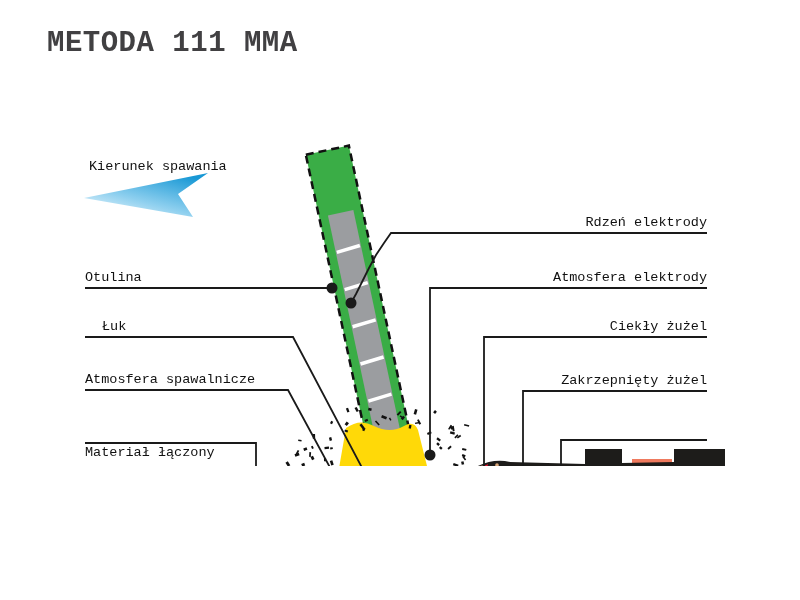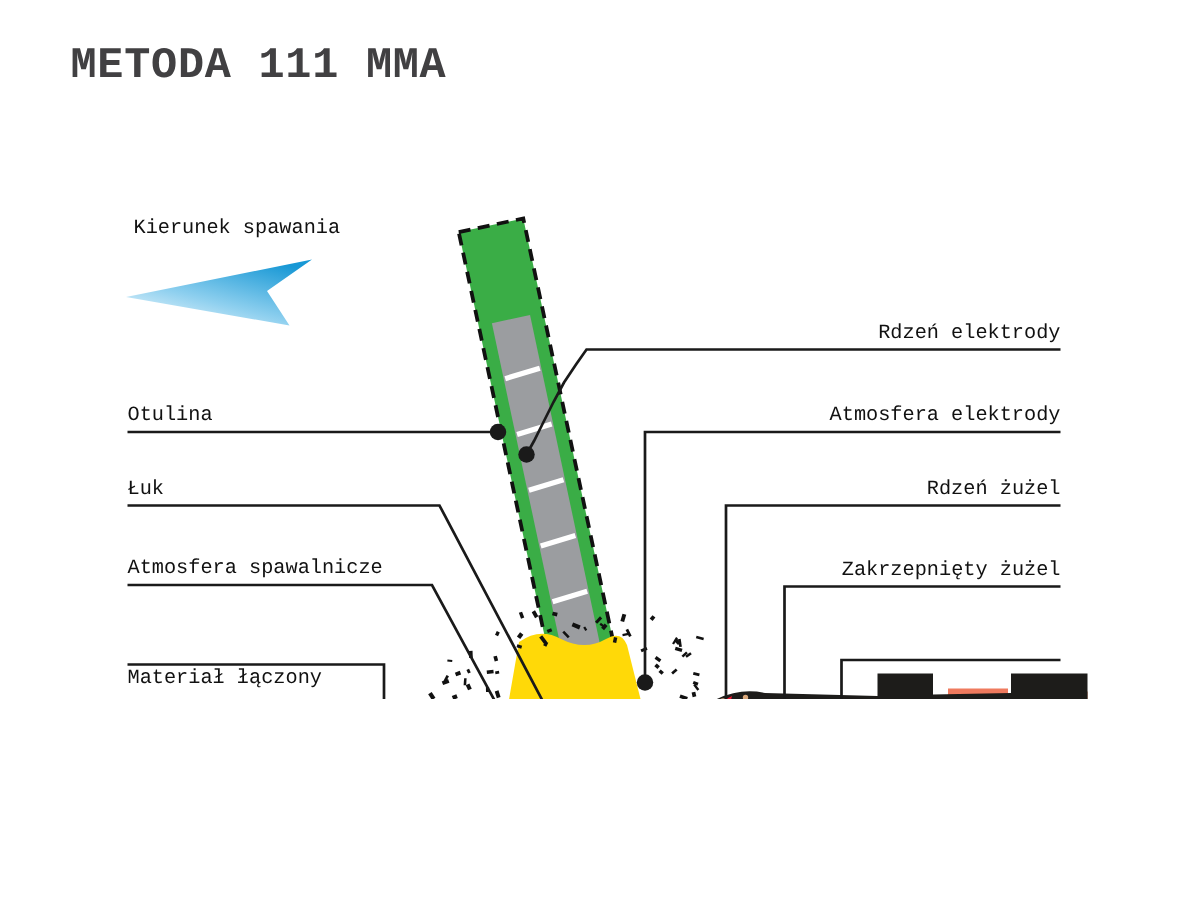--- a/index.html
+++ b/index.html
@@ -3,21 +3,21 @@
 <meta charset="utf-8">
 <style>
   html,body{margin:0;padding:0;background:#fff;}
   #slide{position:relative;width:800px;height:466px;background:#ffffff;overflow:hidden;
          font-family:Liberation Mono, monospace;}
   #title{position:absolute;left:47px;top:27px;font-size:29px;font-weight:bold;
          color:#414042;letter-spacing:.5px;}
   .lbl{position:absolute;font-size:13.5px;color:#111;white-space:nowrap;line-height:17px;}
   .lbl.right{right:93px;text-align:left;}
   #diagram{position:absolute;left:0;top:0;}
-  #dir-label{position:absolute;left:89px;top:145px;font-size:13.5px;color:#111;}
+  #dir-label{position:absolute;left:89px;top:159px;font-size:13.5px;color:#111;}
 </style>
 </head>
 <body>
 
 <div id="slide">
 
   <div id="title">METODA 111 MMA</div>
   <div id="dir-label">Kierunek spawania</div>
 
   <svg id="diagram" width="800" height="600" viewBox="0 0 800 600">
@@ -215,21 +215,21 @@
       <circle cx="359" cy="521" r="5.5"></circle>
       <circle cx="485" cy="474" r="5.5"></circle>
       <circle cx="256" cy="537" r="5.5"></circle>
       <circle cx="560" cy="518" r="5.5"></circle>
     </g>
 
     <polygon points="84,198 208,173 178,194 193,217" fill="url(#arrowGrad)"></polygon>
   </svg>
 
   <div class="lbl" style="left:85px;top:269px">Otulina</div>
-  <div class="lbl" style="left:85px;top:318px">Łuk</div>
+  <div class="lbl" style="left:102px;top:318px">Łuk</div>
   <div class="lbl" style="left:85px;top:371px">Atmosfera spawalnicze</div>
   <div class="lbl" style="left:85px;top:444px">Materiał łączony</div>
 
   <div class="lbl right" style="top:214px">Rdzeń elektrody</div>
   <div class="lbl right" style="top:269px">Atmosfera elektrody</div>
-  <div class="lbl right" style="top:318px">Rdzeń żużel</div>
+  <div class="lbl right" style="top:318px">Ciekły żużel</div>
   <div class="lbl right" style="top:372px">Zakrzepnięty żużel</div>
 </div>
 
 </body></html>

